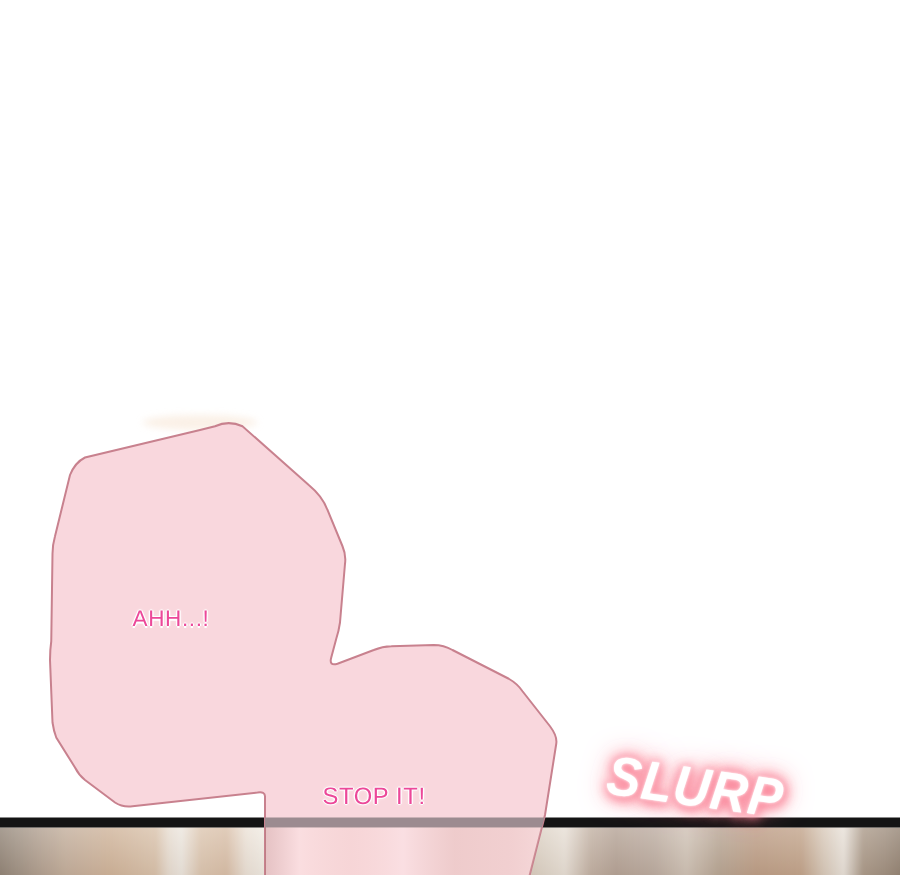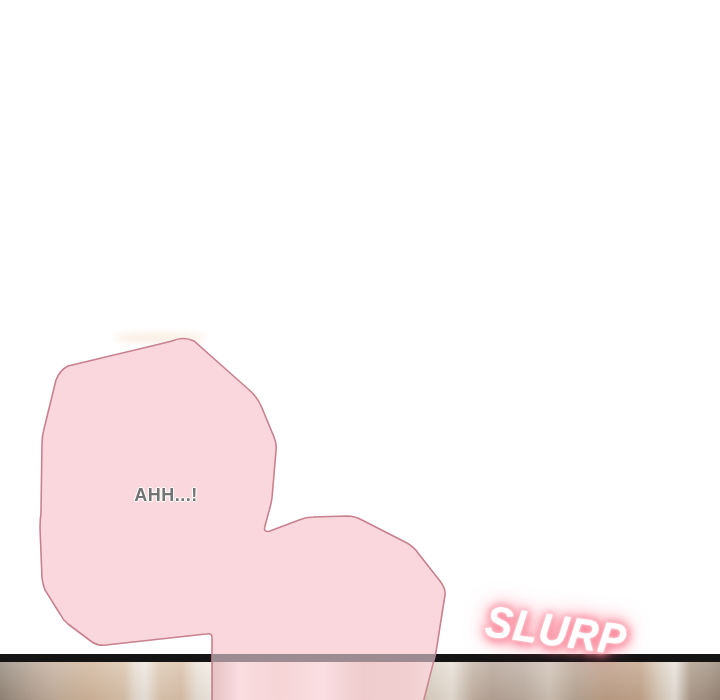--- a/index.html
+++ b/index.html
@@ -25,22 +25,22 @@
   .scene-shade{
     position:absolute;inset:0;
     background:linear-gradient(180deg, rgba(255,255,255,0.20), rgba(70,50,40,0.06));
   }
   
   .divider{position:absolute;left:0;top:654px;width:720px;height:8px;background:#141414;z-index:2;}
   
   .bubble-svg{position:absolute;left:0;top:0;width:720px;height:700px;z-index:3;}
   
   .speech{
-    position:absolute;z-index:4;color:#737373;font-weight:bold;
-    text-align:center;letter-spacing:0.5px;line-height:1;
+    position:absolute;z-index:4;color:#ec4899;font-weight:normal;
+    letter-spacing:0.5px;line-height:1;
     text-shadow:-1px 0 0 #fff,1px 0 0 #fff,0 -1px 0 #fff,0 1px 0 #fff,0 0 3px #fff;
     white-space:nowrap;
   }
   .speech-ahh{left:106px;top:486px;width:120px;font-size:18px;}
   .speech-stop{left:258px;top:628px;width:144px;font-size:19px;}
   
   .sfx{
     position:absolute;left:489px;top:599px;z-index:5;
     font-size:44px;font-weight:800;font-style:italic;color:#ffffff;
     letter-spacing:1px;white-space:nowrap;line-height:1;
@@ -99,16 +99,17 @@
              L 68 624 Q 63 620 60 614 L 45 590 Q 43 585 42 578 L 40 528 Q 40 520 41 513 L 42 443
              Q 42 436 44 429 L 56 380 Q 60 370 68 366 L 160 344 Z" fill="#f9d7dd" stroke="#c8818e" stroke-width="1.6"></path>
 
     <g clip-path="url(#bubbleClip)">
       <rect x="205" y="654" width="245" height="8" fill="#9c8b90"></rect>
       <rect x="210" y="662" width="236" height="41" fill="url(#streaks)" opacity="0.45"></rect>
     </g>
   </svg>
 
   <div class="speech speech-ahh">AHH...!</div>
+  <div class="speech speech-stop">STOP IT!</div>
 
   <div class="sfx">SLURP</div>
 
 </div>
 
 </body></html>

